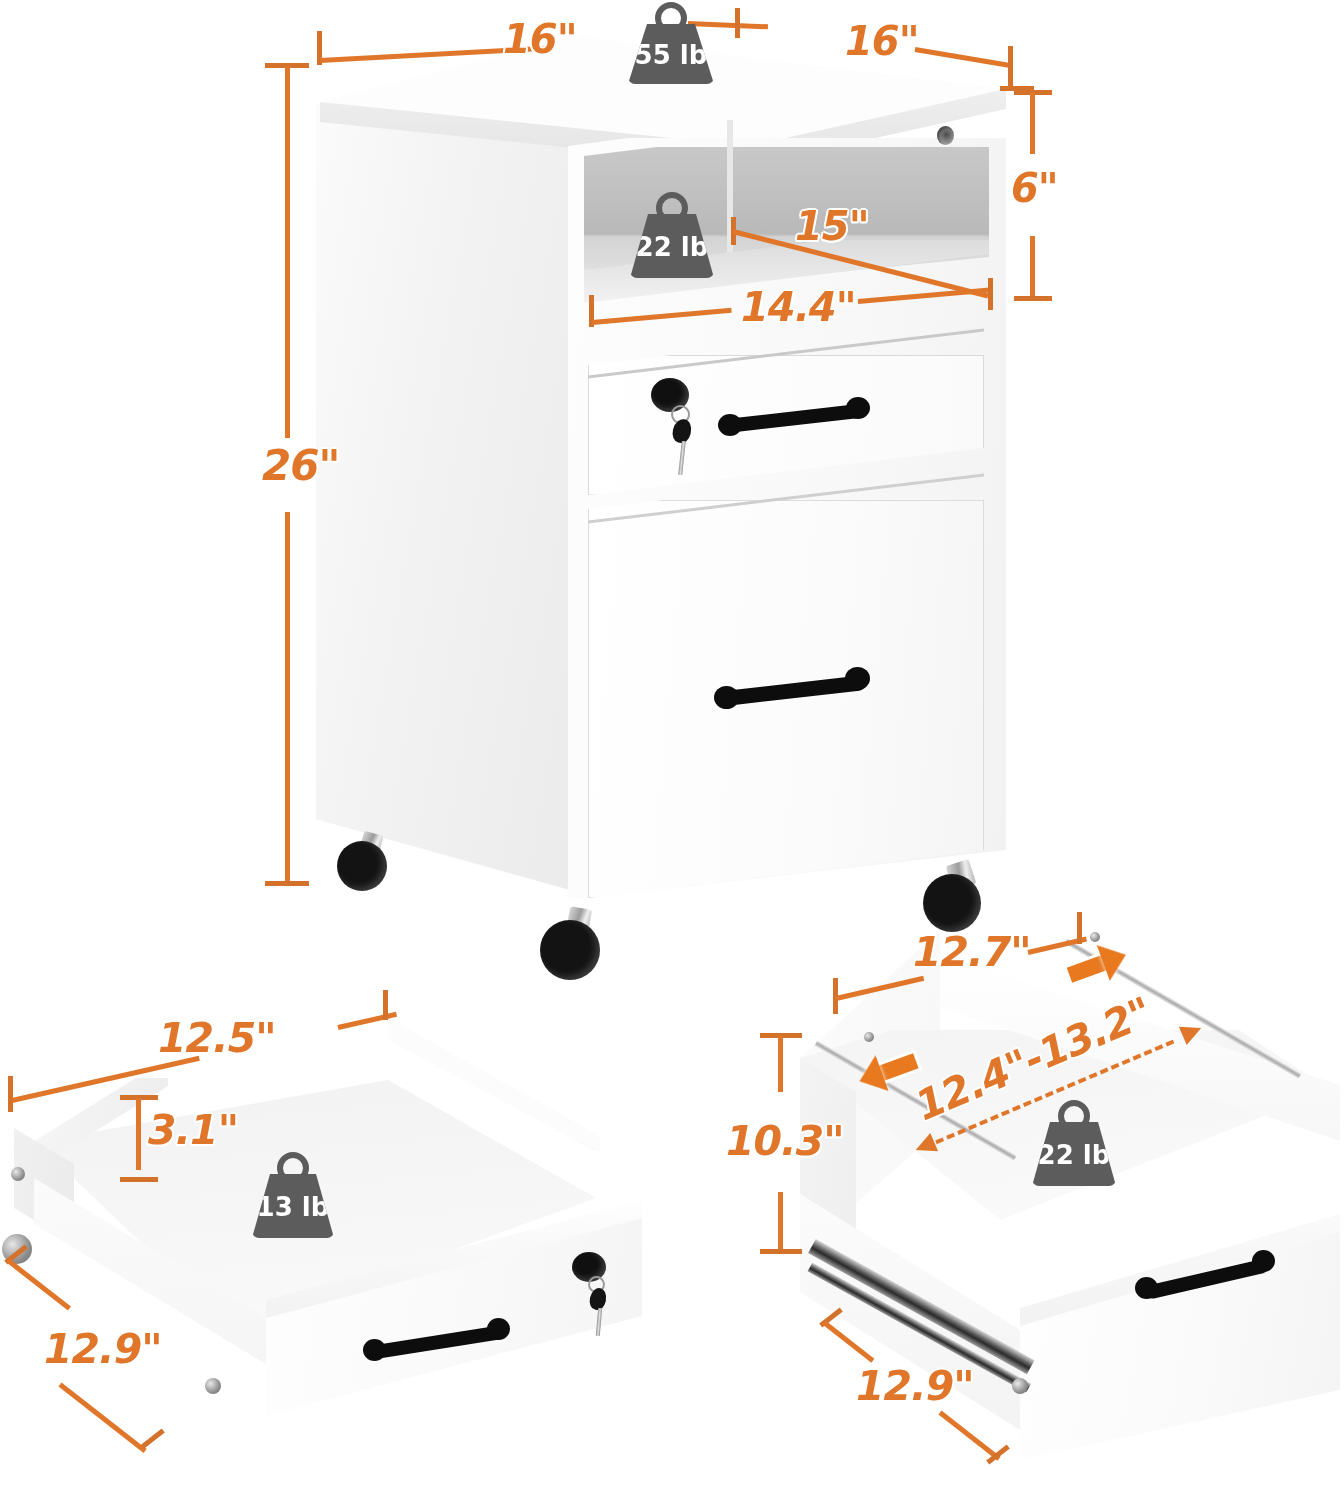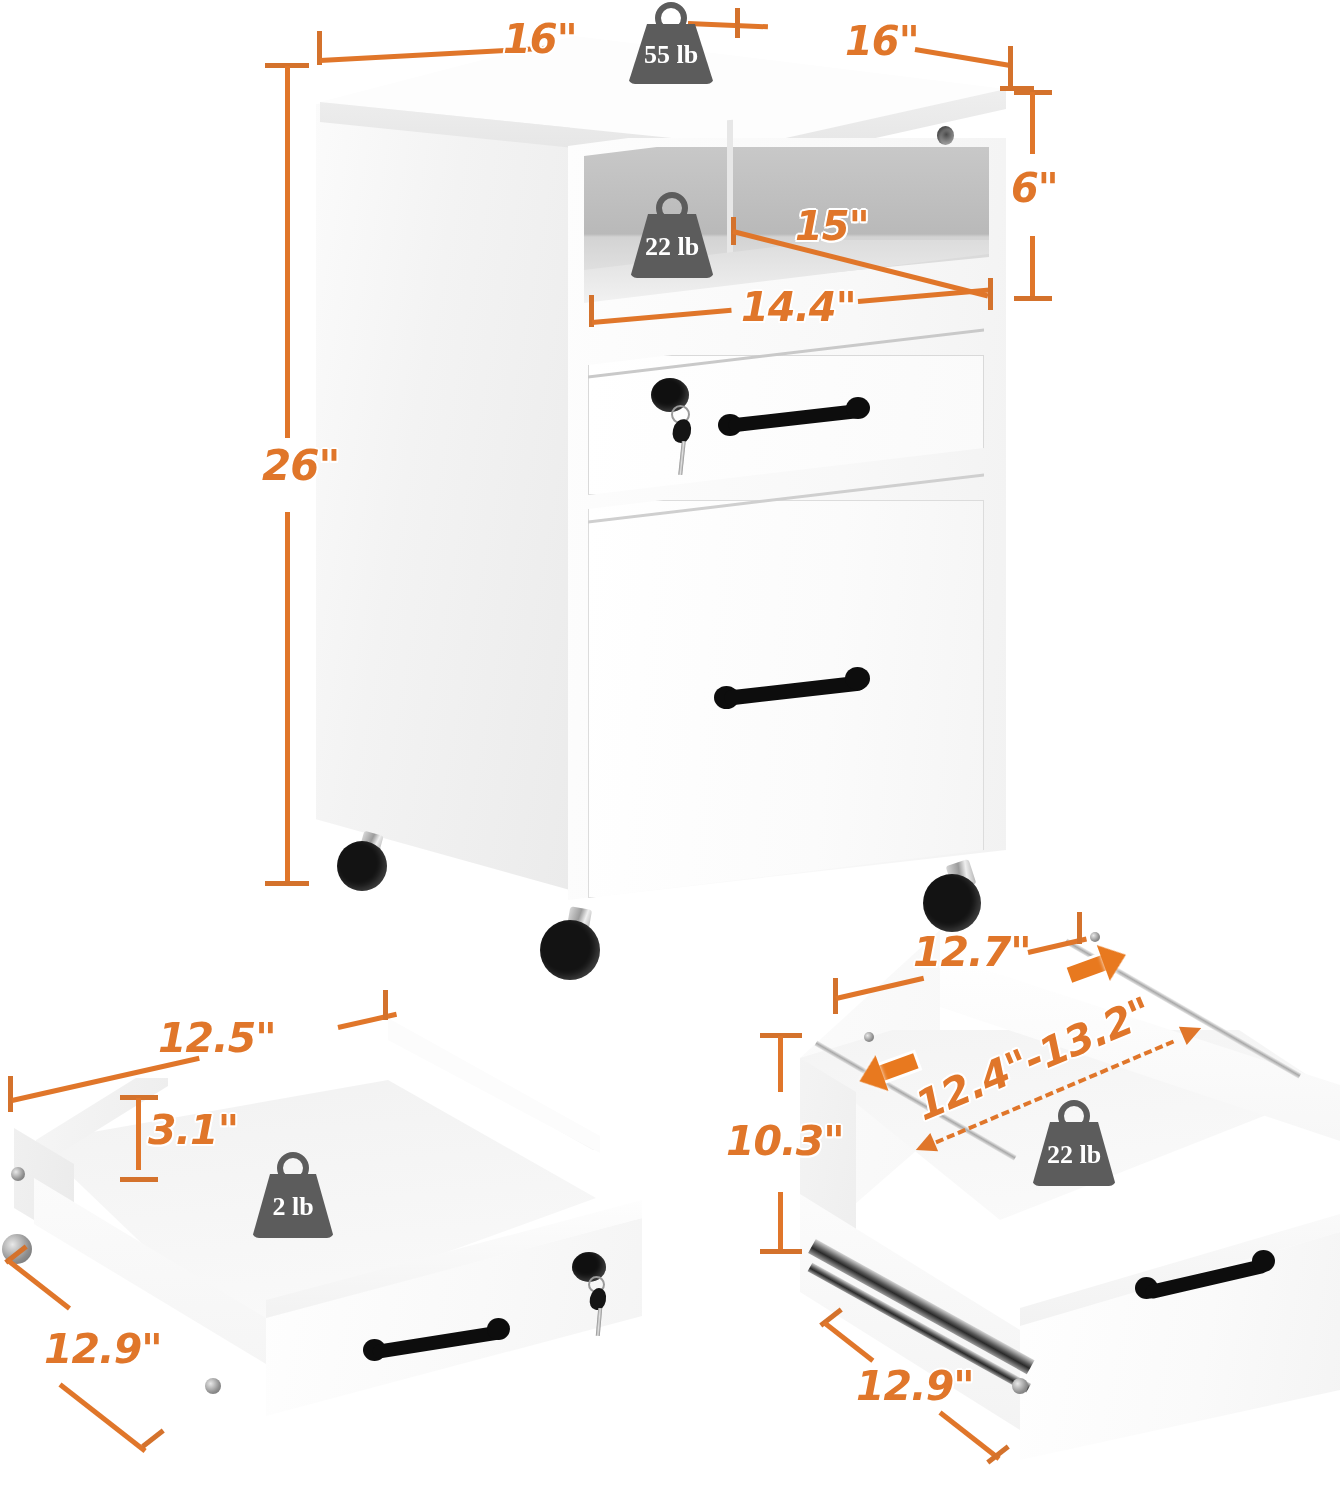--- a/index.html
+++ b/index.html
@@ -36,21 +36,21 @@
   .weight .ring{
     position:absolute;left:50%;top:0;transform:translateX(-50%);
     border:6px solid #5C5C5C;border-radius:50%;background:transparent;
   }
   .weight .body{
     position:absolute;left:0;background:#5C5C5C;
     display:flex;align-items:center;justify-content:center;
     color:#fff;font-weight:700;font-family:"DejaVu Sans",sans-serif;
     border-radius:7px;
   }
-  .weight .body span{display:block;transform:translateY(1px);font-family:Liberation Serif, serif;}
+  .weight .body span{display:block;transform:translateY(1px);}
 
   
   .panel{position:absolute;}
 
   .handle{position:absolute;}
   .handle .bar{position:absolute;background:#0d0d0d;border-radius:7px;}
   .handle .foot{position:absolute;background:#0d0d0d;border-radius:50%;}
 
   .caster{position:absolute;}
   .caster .wheel{position:absolute;background:#131313;border-radius:50%;
@@ -293,21 +293,21 @@
       <div class="rule h" style="left:8px;top:1258px;width:78px;transform:rotate(38deg);transform-origin:left center;"></div>
       <div class="rule h" style="left:60px;top:1382px;width:108px;transform:rotate(38deg);transform-origin:left center;"></div>
       <div class="cap h" style="left:140px;top:1436px;width:26px;transform:rotate(-38deg);"></div>
     </div>
     <div class="dim" style="left:44px;top:1325px;font-size:41px;">12.9"</div>
 
     <div class="weight" style="left:252px;top:1152px;width:82px;height:86px;">
       <div class="ring" style="top:0;width:20px;height:20px;"></div>
       <div class="body" style="top:22px;width:82px;height:64px;font-size:26px;
            clip-path:polygon(18px 0,64px 0,82px 64px,0 64px);">
-        <span>2 lb</span>
+        <span>13 lb</span>
       </div>
     </div>
   </div>
 
   <div>
 
     <div class="panel" style="left:800px;top:930px;width:340px;height:330px;
                 background:linear-gradient(100deg,#fbfbfb,#f4f4f4);
                 clip-path:polygon(0 128px,140px 0,140px 200px,0 322px);"></div>
 

